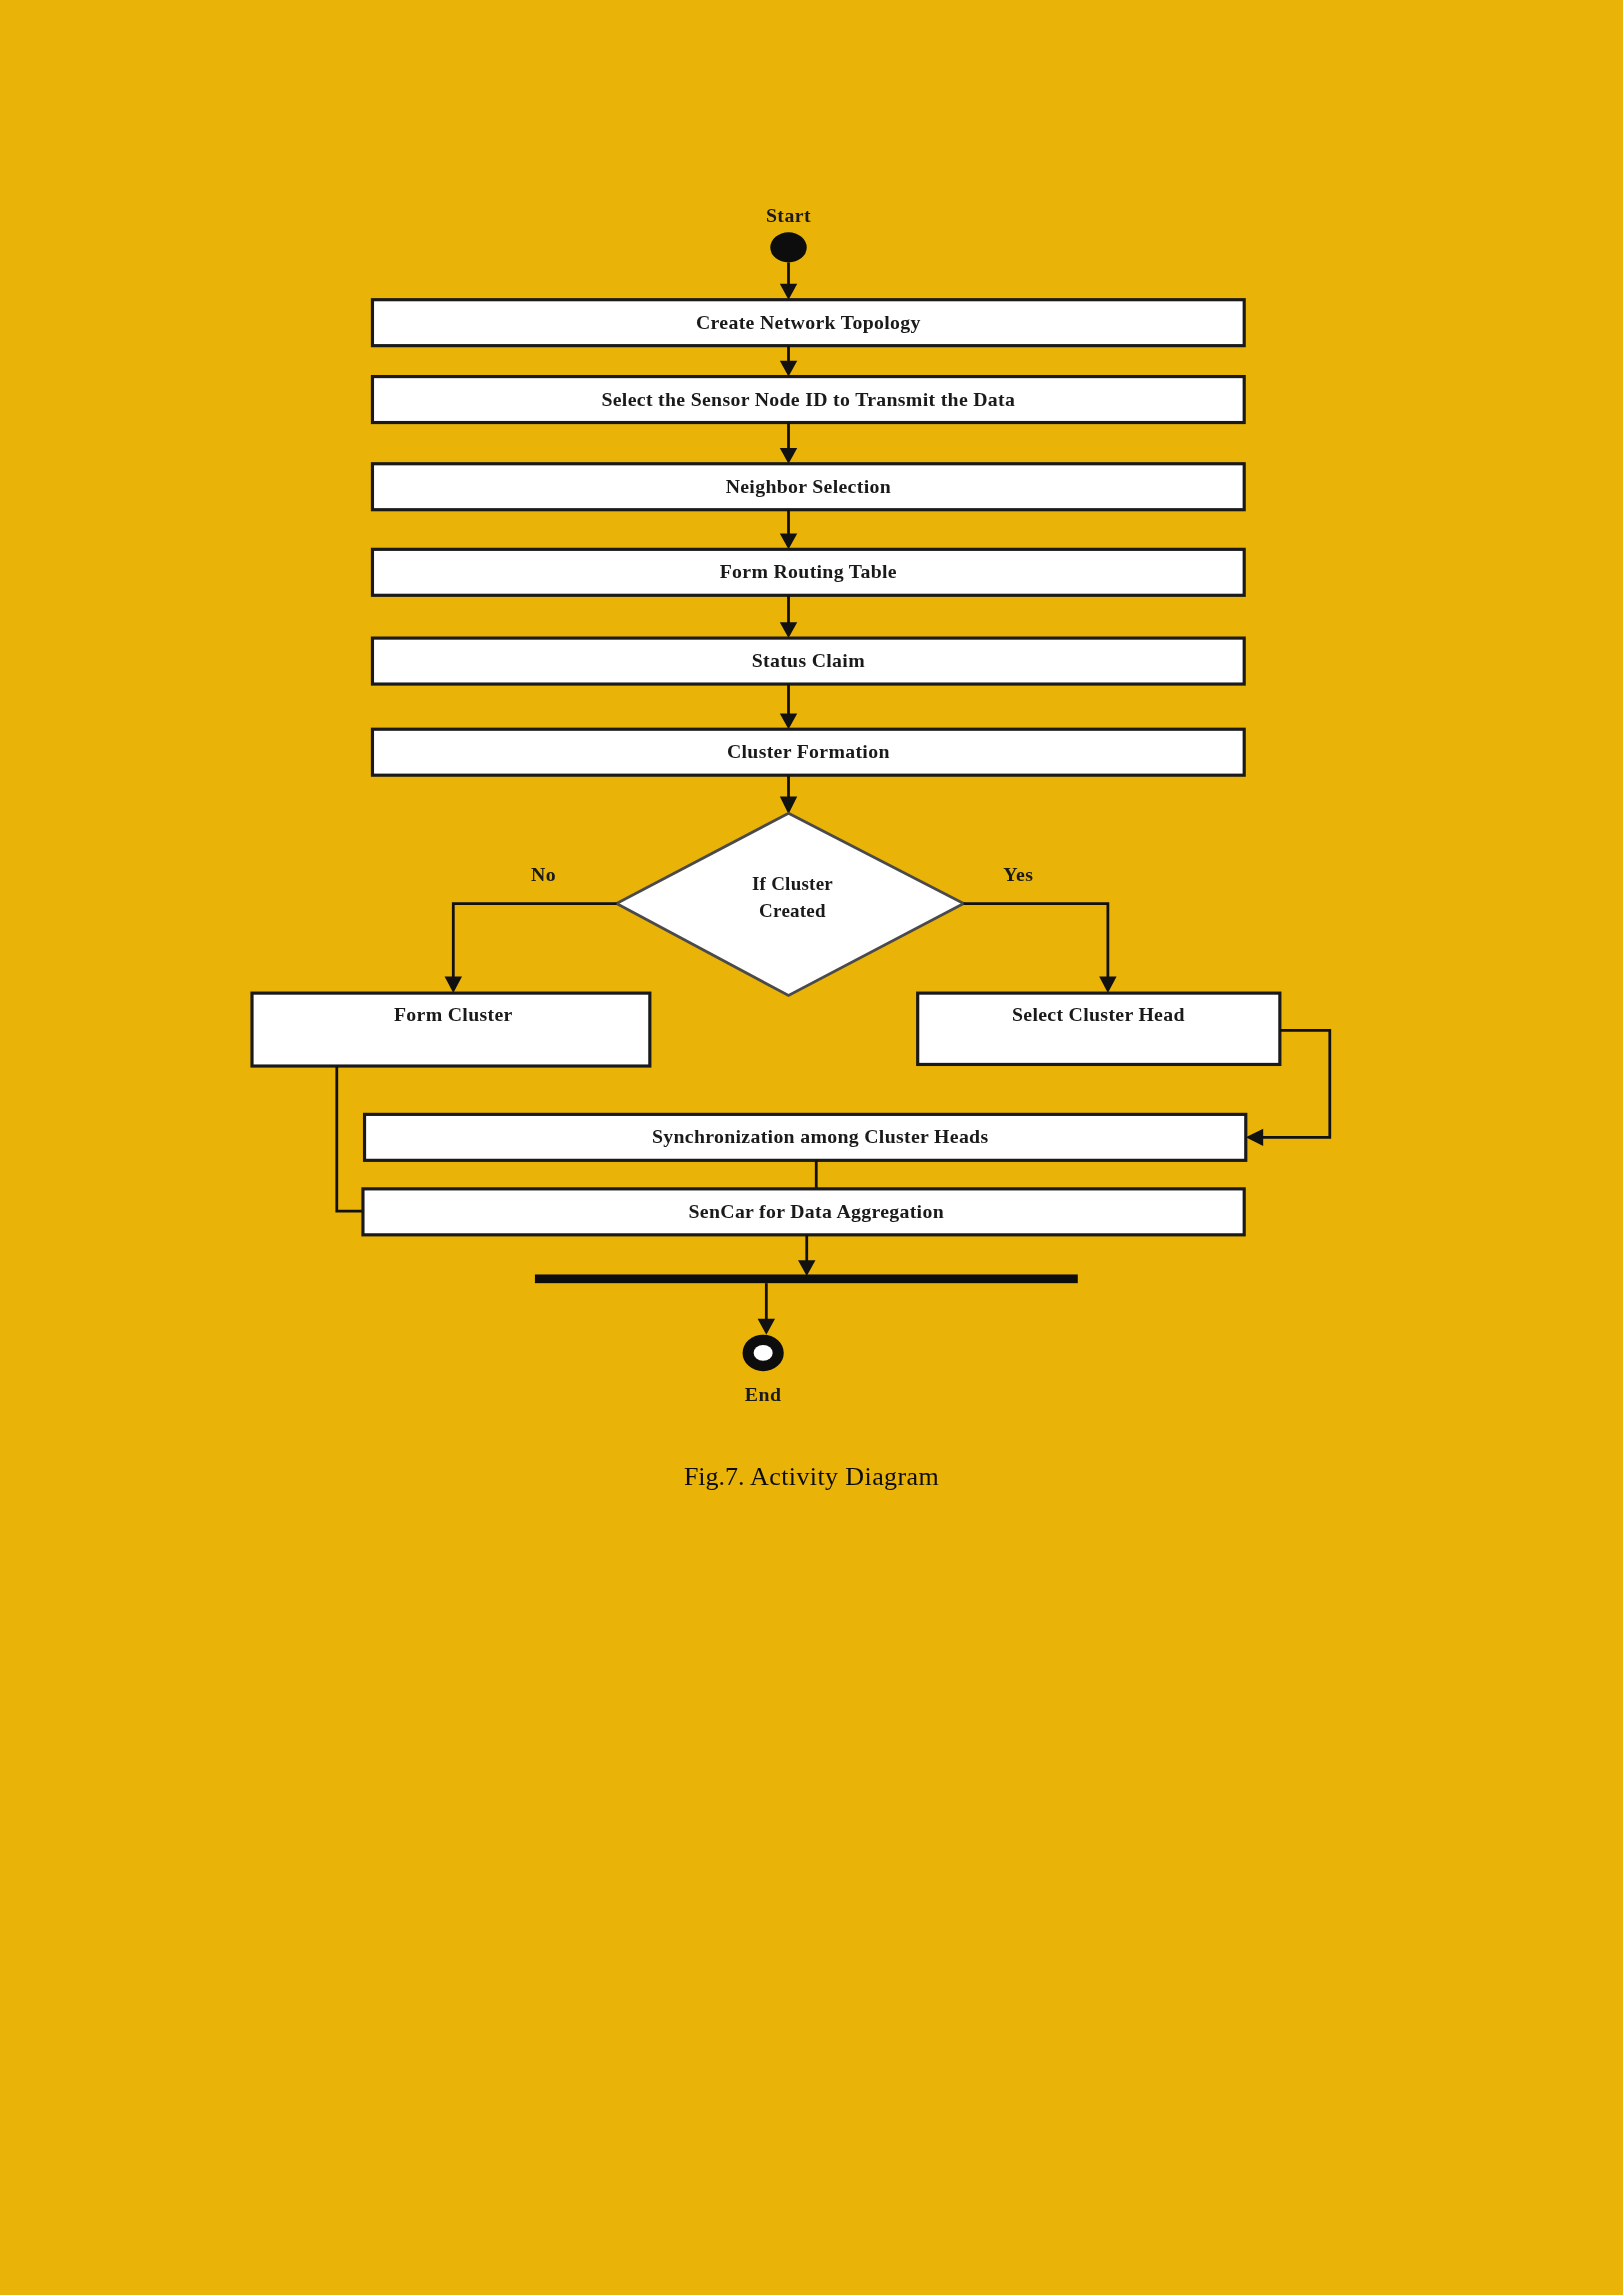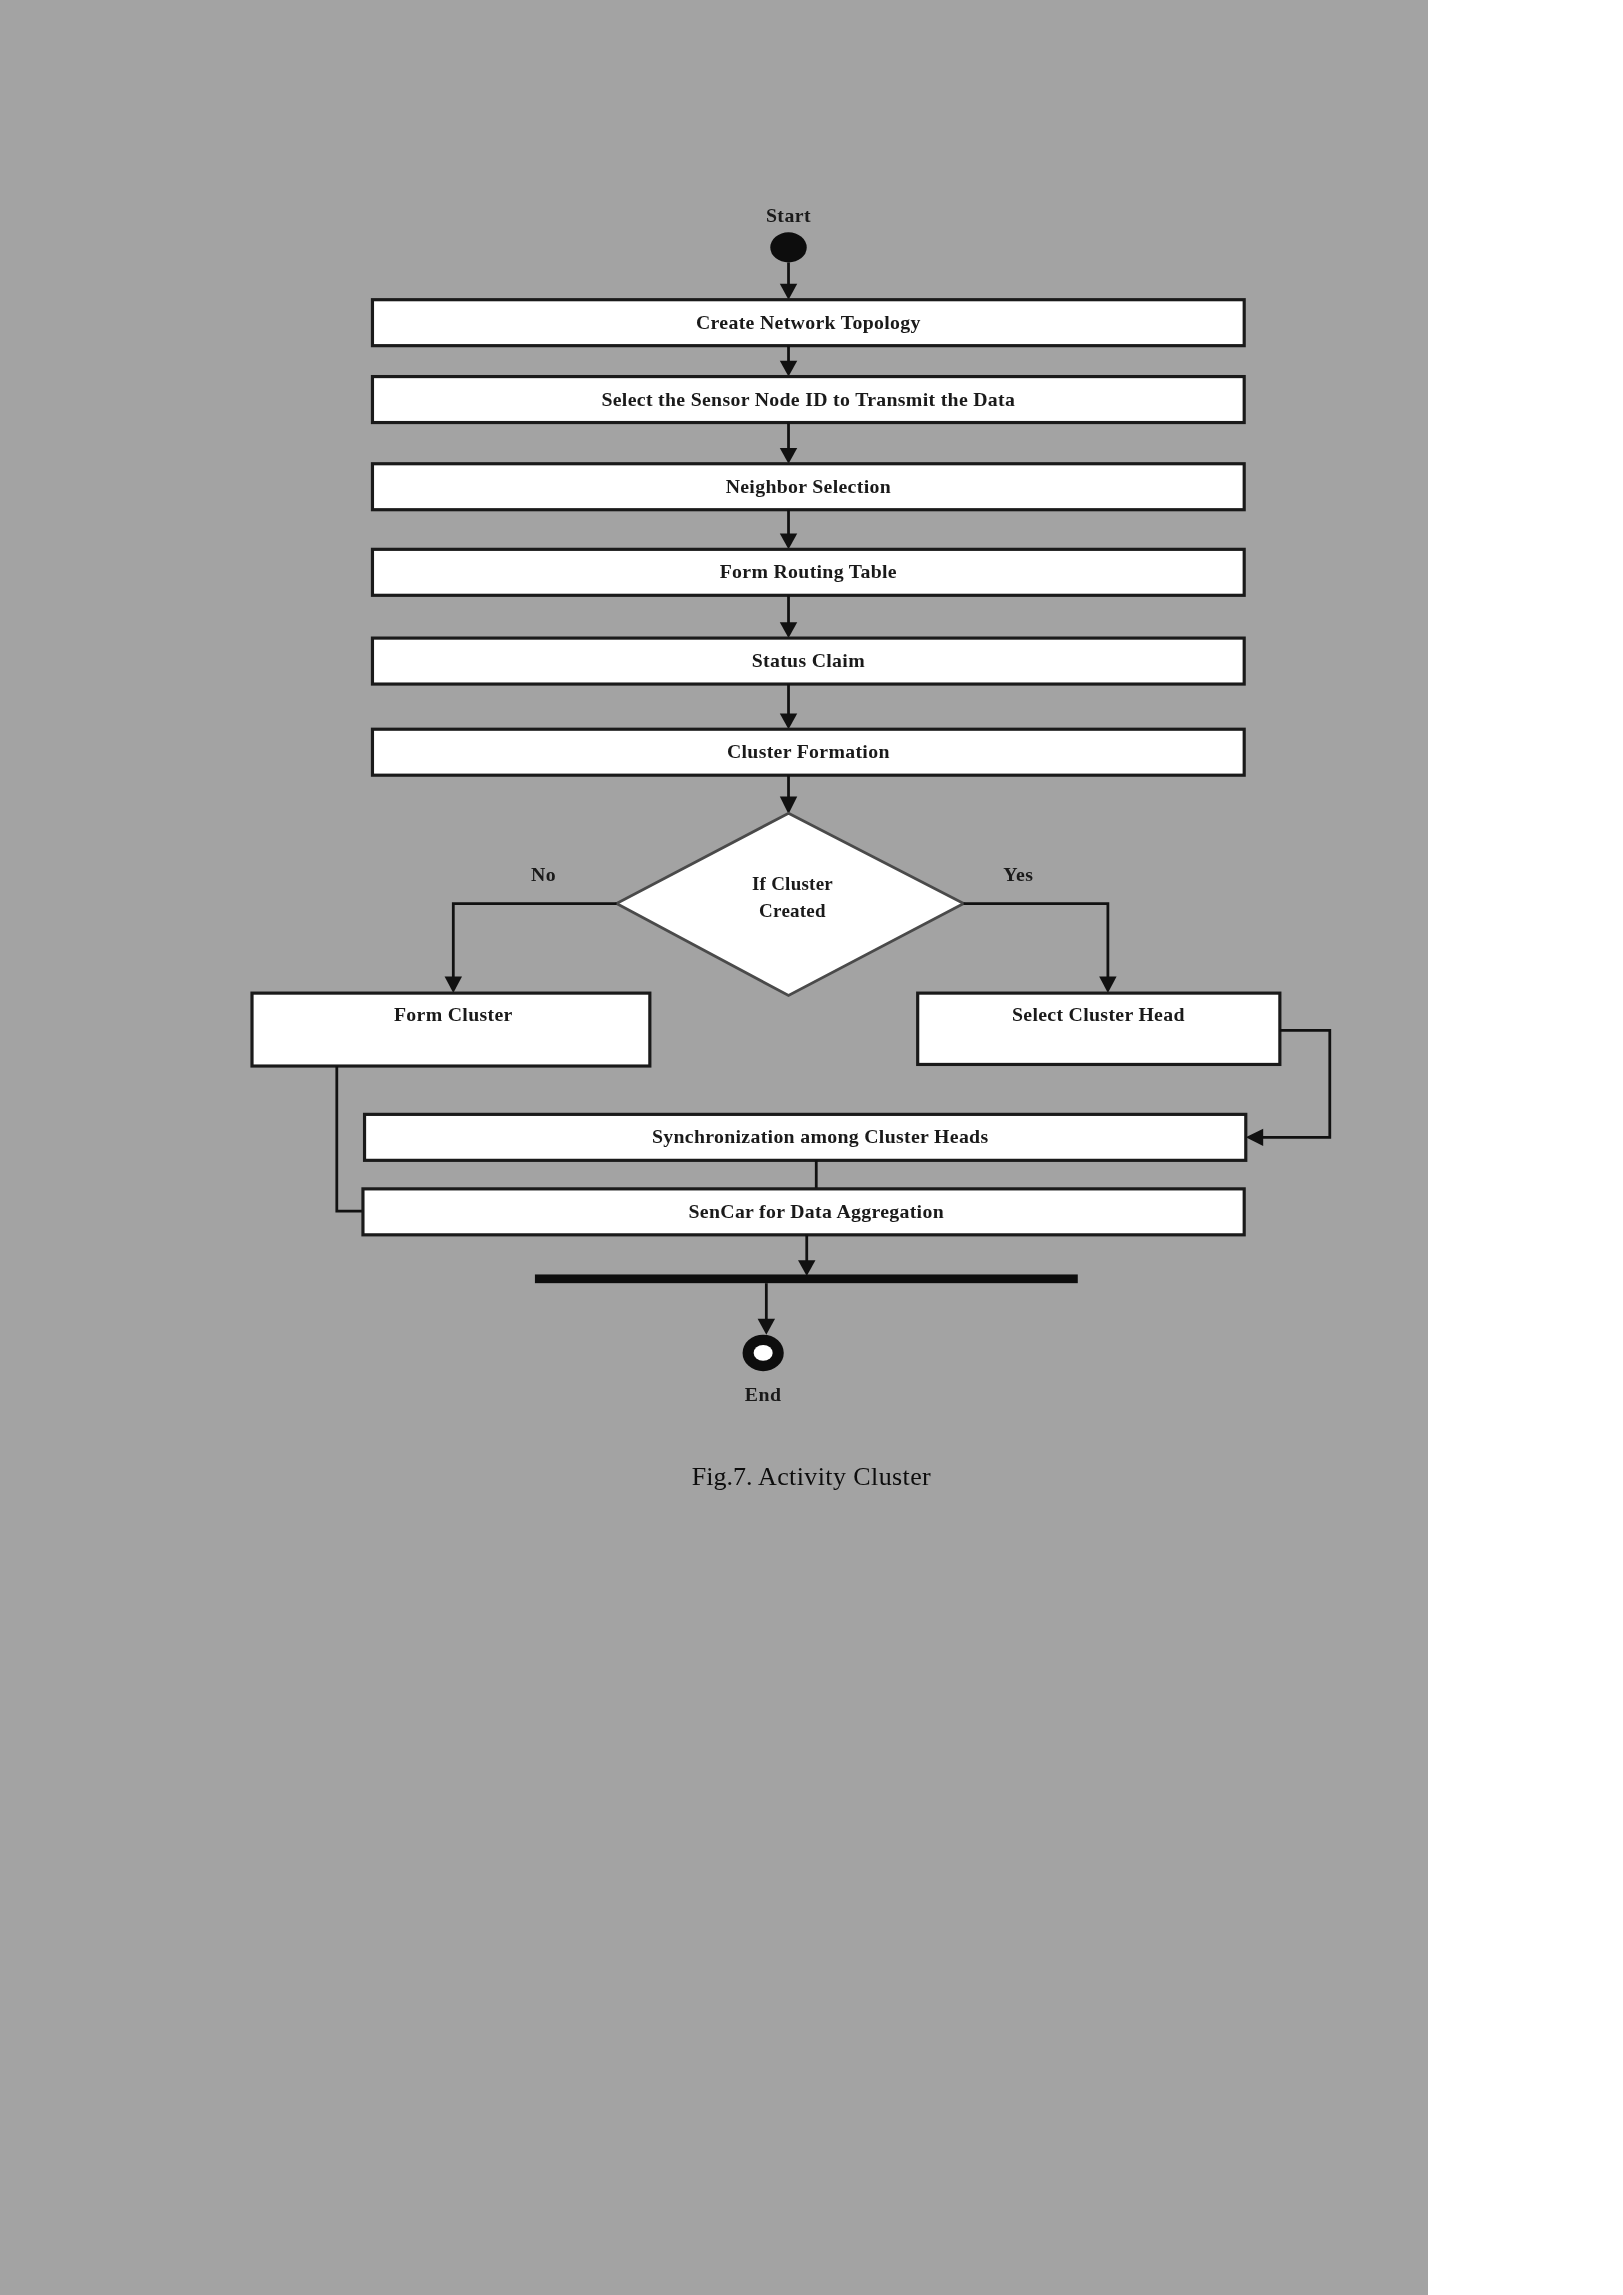--- a/index.html
+++ b/index.html
@@ -9,23 +9,23 @@
   }
   body {
     width: 1623px;
     height: 2295px;
     font-family: "Liberation Serif", "DejaVu Serif", serif;
     position: relative;
     overflow: hidden;
   }
   #page {
     position: relative;
-    width: 1428px;
+    width: 1623px;
     height: 2295px;
-    background: #a3a3a3;
+    background: #eab308;
   }
   #diagram-svg {
     position: absolute;
     left: 0;
     top: 0;
     width: 1623px;
     height: 1506px;
     display: block;
   }
   .node-box {
@@ -206,17 +206,17 @@
     <polygon class="arrow-head" points="967,1684 956,1664 978,1664"></polygon>
 
     <ellipse class="end-ring-outer" cx="963" cy="1707" rx="26" ry="23"></ellipse>
     <ellipse class="end-ring-inner" cx="963" cy="1707" rx="12" ry="10"></ellipse>
 
     <text class="terminal-label" x="963" y="1768">End</text>
 
   </svg>
 
   <div id="figure-caption">
-    <span class="cap-prefix">Fig.7.</span><span class="cap-text"> Activity  Cluster</span>
+    <span class="cap-prefix">Fig.7.</span><span class="cap-text"> Activity  Diagram</span>
   </div>
 
 </div>
 
 
 </body></html>

